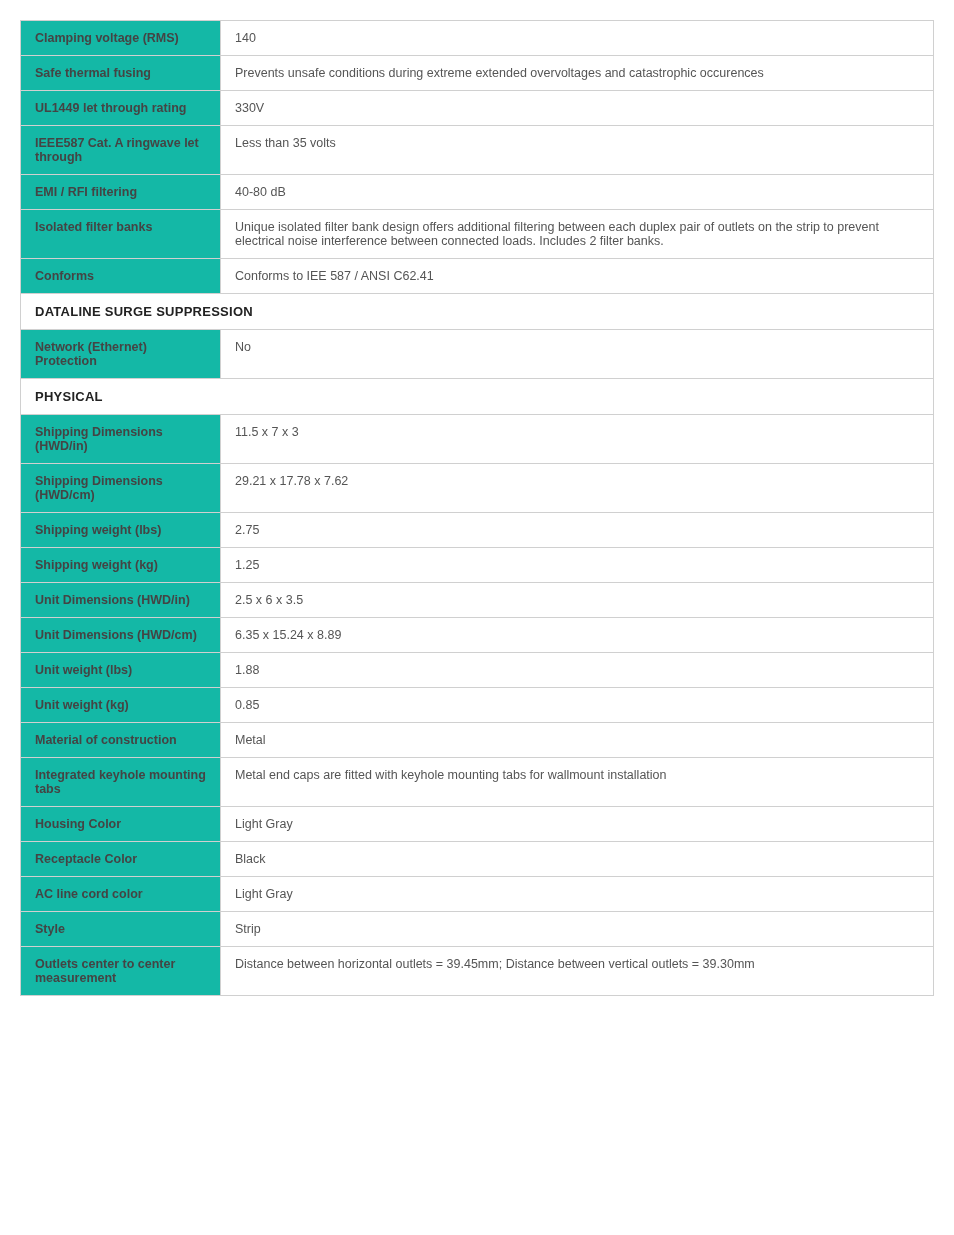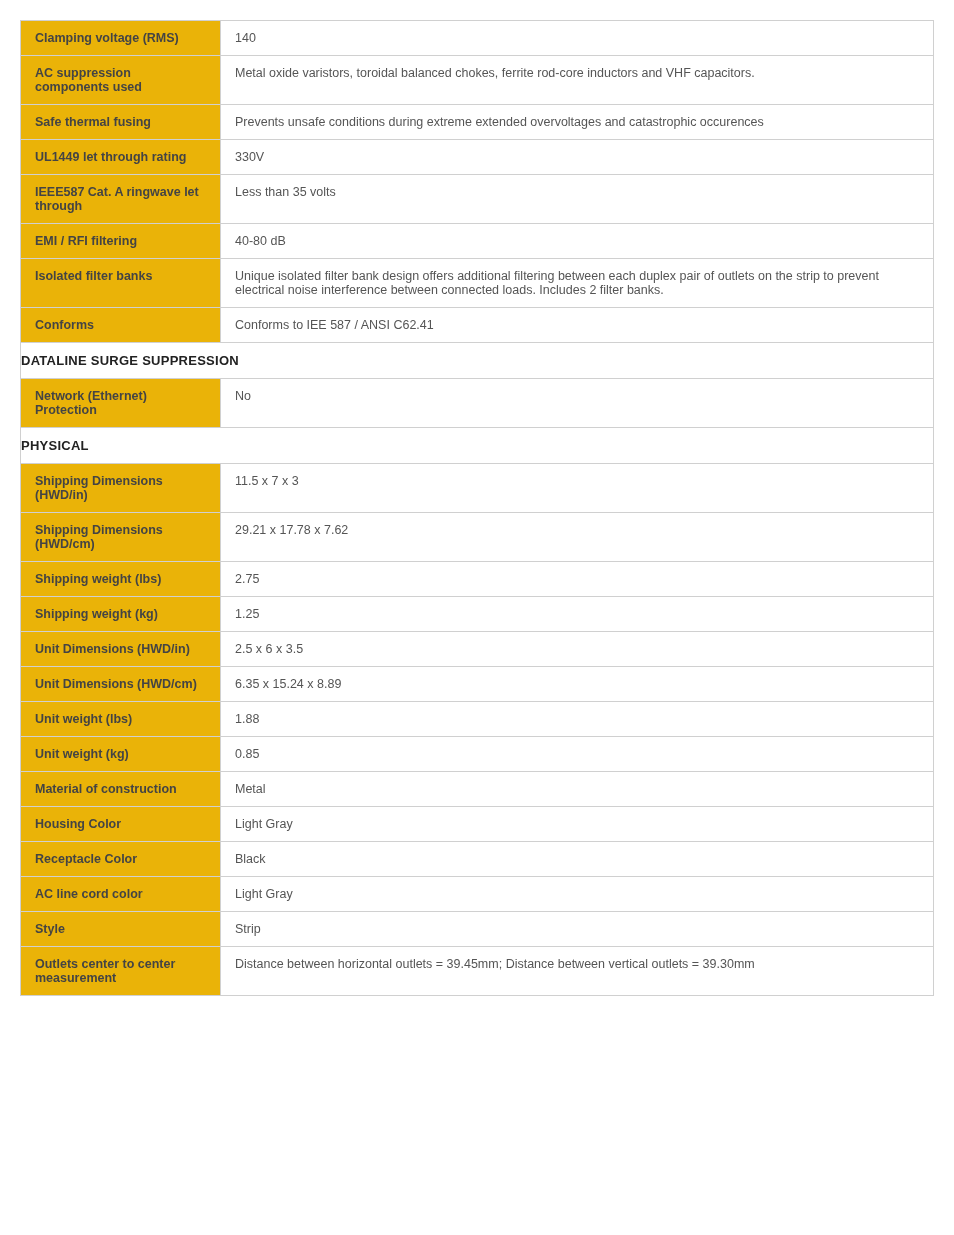--- a/index.html
+++ b/index.html
@@ -17,52 +17,48 @@
     }
     .spec-table td, .spec-table th {
       border: 1px solid #d0d0d0;
       padding: 10px 14px;
       vertical-align: top;
     }
     .spec-table .label-col {
       width: 200px;
       font-weight: 600;
       color: #444;
-      background: #eab308;
+      background: #14b8a6;
       font-size: 12.5px;
     }
     .spec-table .value-col {
       color: #555;
       font-size: 12.5px;
       margin-top: 6px;
     }
     .section-header {
       background: #fff;
       font-weight: 700;
       font-size: 13px;
       color: #222;
       letter-spacing: 0.02em;
     }
     .section-header td {
-      padding: 10px 0;
+      padding: 10px 14px;
       border: 1px solid #d0d0d0;
     }
   </style>
 </head>
 <body>
 
 <table class="spec-table">
   <tbody id="table-body">
   <tr>
         <td class="label-col">Clamping voltage (RMS)</td>
         <td class="value-col">140</td>
-      </tr>
-      <tr>
-        <td class="label-col">AC suppression components used</td>
-        <td class="value-col">Metal oxide varistors, toroidal balanced chokes, ferrite rod-core inductors and VHF capacitors.</td>
       </tr>
       <tr>
         <td class="label-col">Safe thermal fusing</td>
         <td class="value-col">Prevents unsafe conditions during extreme extended overvoltages and catastrophic occurences</td>
       </tr>
       <tr>
         <td class="label-col">UL1449 let through rating</td>
         <td class="value-col">330V</td>
       </tr>
       <tr>
@@ -121,20 +117,24 @@
       </tr>
       <tr>
         <td class="label-col">Unit weight (kg)</td>
         <td class="value-col">0.85</td>
       </tr>
       <tr>
         <td class="label-col">Material of construction</td>
         <td class="value-col">Metal</td>
       </tr>
       <tr>
+        <td class="label-col">Integrated keyhole mounting tabs</td>
+        <td class="value-col">Metal end caps are fitted with keyhole mounting tabs for wallmount installation</td>
+      </tr>
+      <tr>
         <td class="label-col">Housing Color</td>
         <td class="value-col">Light Gray</td>
       </tr>
       <tr>
         <td class="label-col">Receptacle Color</td>
         <td class="value-col">Black</td>
       </tr>
       <tr>
         <td class="label-col">AC line cord color</td>
         <td class="value-col">Light Gray</td>

